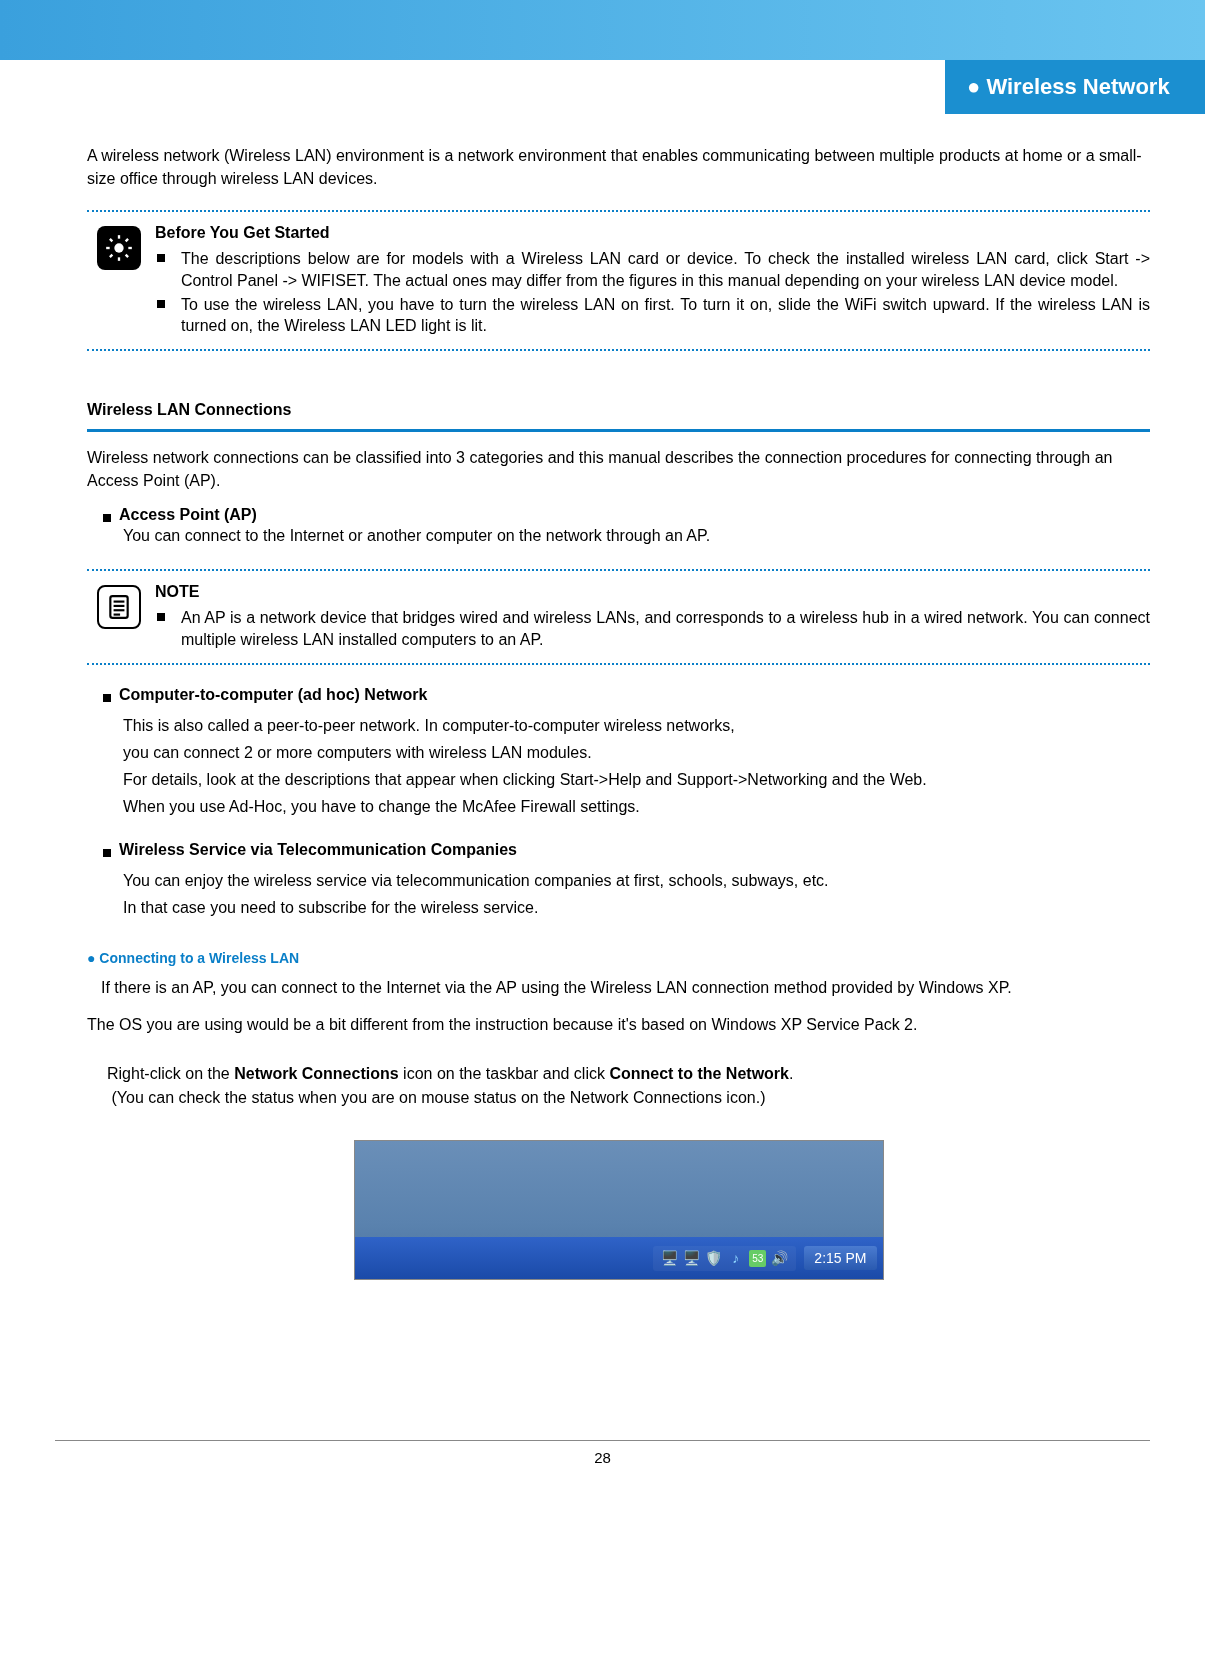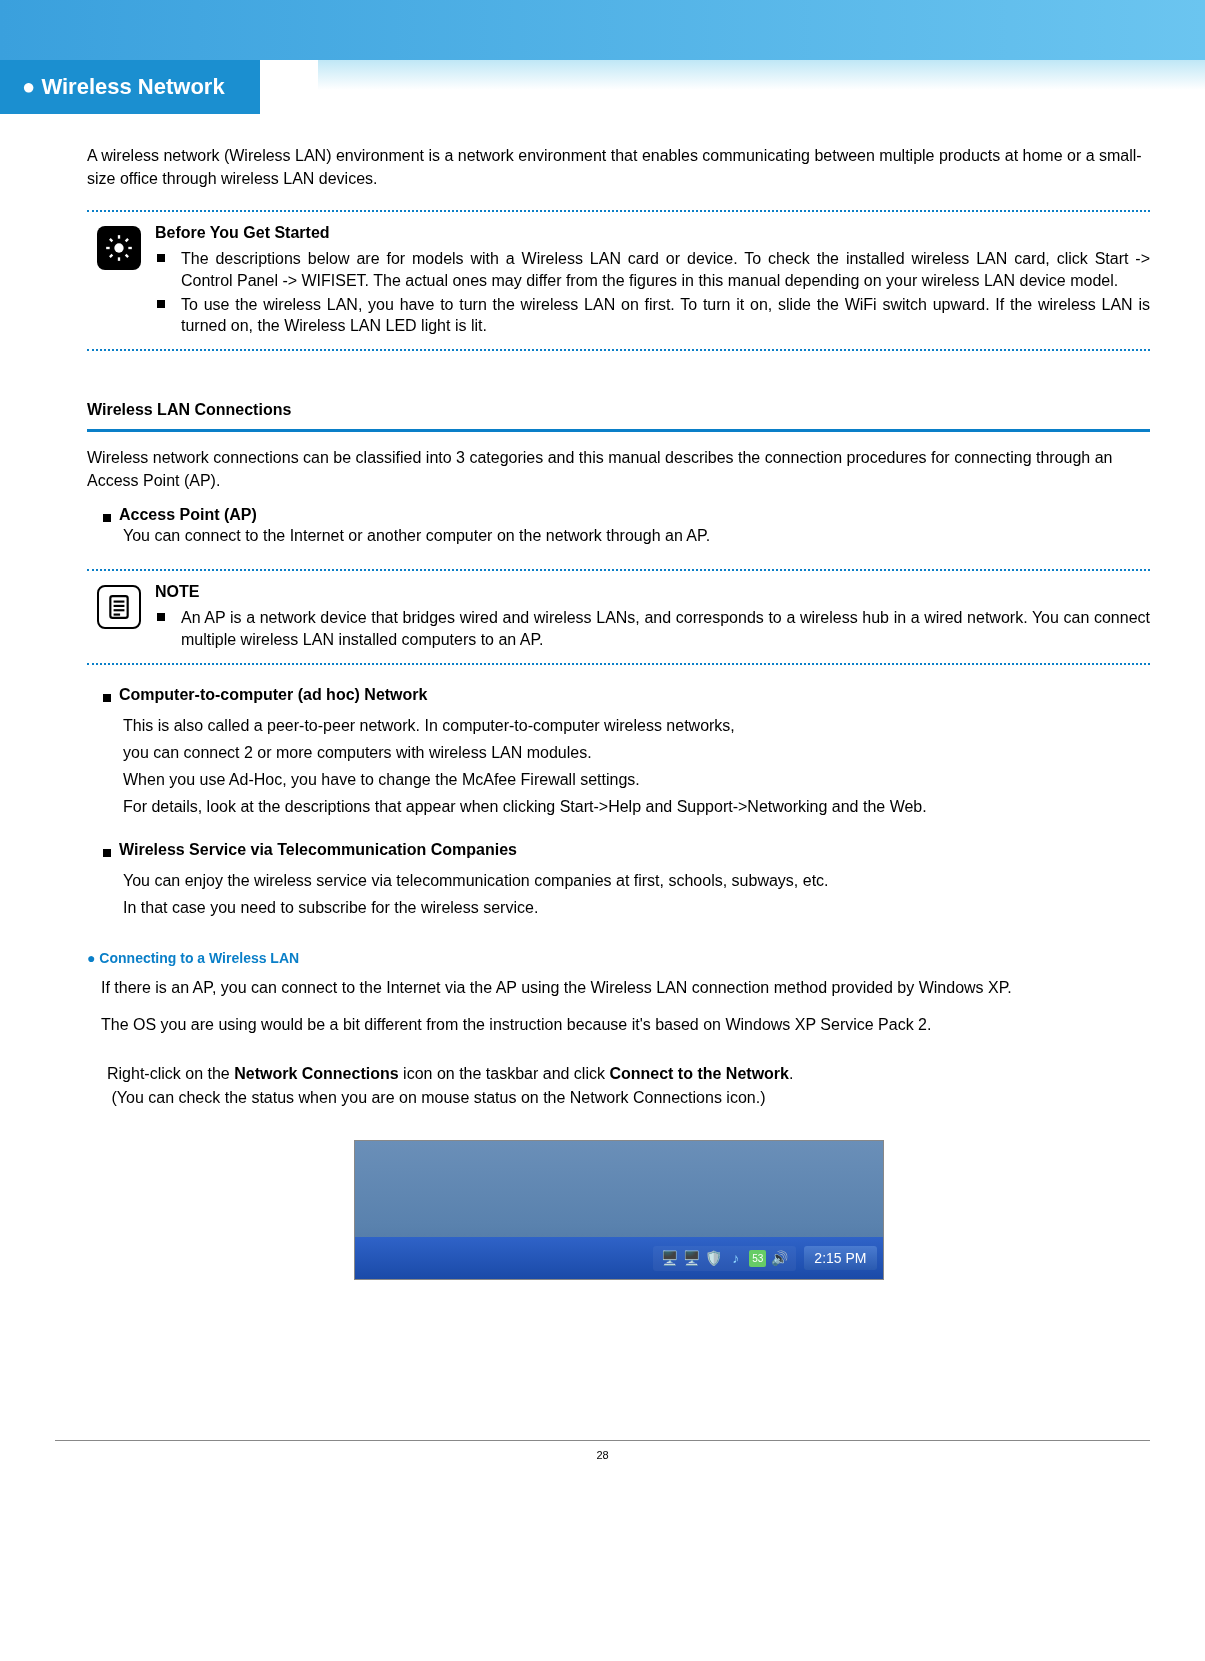--- a/index.html
+++ b/index.html
@@ -10,21 +10,22 @@
       background: #fff;
       width: 1205px;
       position: relative;
     }
     .top-bar {
       background: linear-gradient(to right, #3aa0dd, #6bc5f0);
       height: 60px;
     }
     .header-row {
       display: flex;
-      align-items: flex-start;
+      align-items: flex-end;
+      flex-direction: column;
     }
     .header-left {
       background: #1b8fd0;
       color: #fff;
       font-weight: bold;
       font-size: 22px;
       padding: 14px 30px 14px 22px;
       flex: 0 0 auto;
       min-width: 260px;
     }
@@ -191,21 +192,21 @@
       color: #fff;
       font-size: 14px;
       padding: 4px 10px;
       border-radius: 3px;
     }
     .footer-line {
       border-top: 1px solid #888;
       text-align: center;
       padding-top: 8px;
       margin: 120px 55px 0 55px;
-      font-size: 11px;
+      font-size: 15px;
     }
   </style>
 </head>
 <body>
 
 <div class="top-bar"></div>
 
 <div class="header-row">
   <div class="header-left">
     <span>●</span>
@@ -291,43 +292,43 @@
   <hr class="dotted-sep">
 
   <div class="sub-item sub-block">
     <div class="sub-item-title-row">
       <span class="sq-bullet"></span>
       <span class="sub-item-title">Computer-to-computer (ad hoc) Network</span>
     </div>
     <div class="sub-item-body-left" style="margin-top:8px">
       <div>This is also called a peer-to-peer network. In computer-to-computer wireless networks,</div>
       <div>you can connect 2 or more computers with wireless LAN modules.</div>
+      <div>For details, look at the descriptions that appear when clicking Start-&gt;Help and Support-&gt;Networking and the Web.</div>
       <div>When you use Ad-Hoc, you have to change the McAfee Firewall settings.</div>
-      <div>For details, look at the descriptions that appear when clicking Start-&gt;Help and Support-&gt;Networking and the Web.</div>
     </div>
   </div>
 
   <div class="sub-item sub-block">
     <div class="sub-item-title-row">
       <span class="sq-bullet"></span>
       <span class="sub-item-title">Wireless Service via Telecommunication Companies</span>
     </div>
     <div class="sub-item-body-left" style="margin-top:8px">
       <div>You can enjoy the wireless service via telecommunication companies at first, schools, subways, etc.</div>
       <div>In that case you need to subscribe for the wireless service.</div>
     </div>
   </div>
 
   <div class="blue-heading">
     <span>●</span>
     <span>Connecting to a Wireless LAN</span>
   </div>
 
   <div class="para justify" style="margin-left:14px">If there is an AP, you can connect to the Internet via the AP using the Wireless LAN connection method provided by Windows XP.</div>
-  <div class="para justify" style="margin-left:14px">The OS you are using would be a bit different from the instruction because it's based on Windows XP Service Pack 2.</div>
+  <div class="para justify" style="">The OS you are using would be a bit different from the instruction because it's based on Windows XP Service Pack 2.</div>
 
   <div class="step-text">
     <span>Right-click on the </span><b>Network Connections</b><span> icon on the taskbar and click </span><b>Connect to the Network</b><span>.</span><br>
     &nbsp;<span>(You can check the status when you are on mouse status on the Network Connections icon.)</span>
   </div>
 
   <div class="taskbar-img">
     <div class="taskbar-bar">
       <div class="tray-icons">
         <span style="color:#cfe6ff">🖥️</span>

